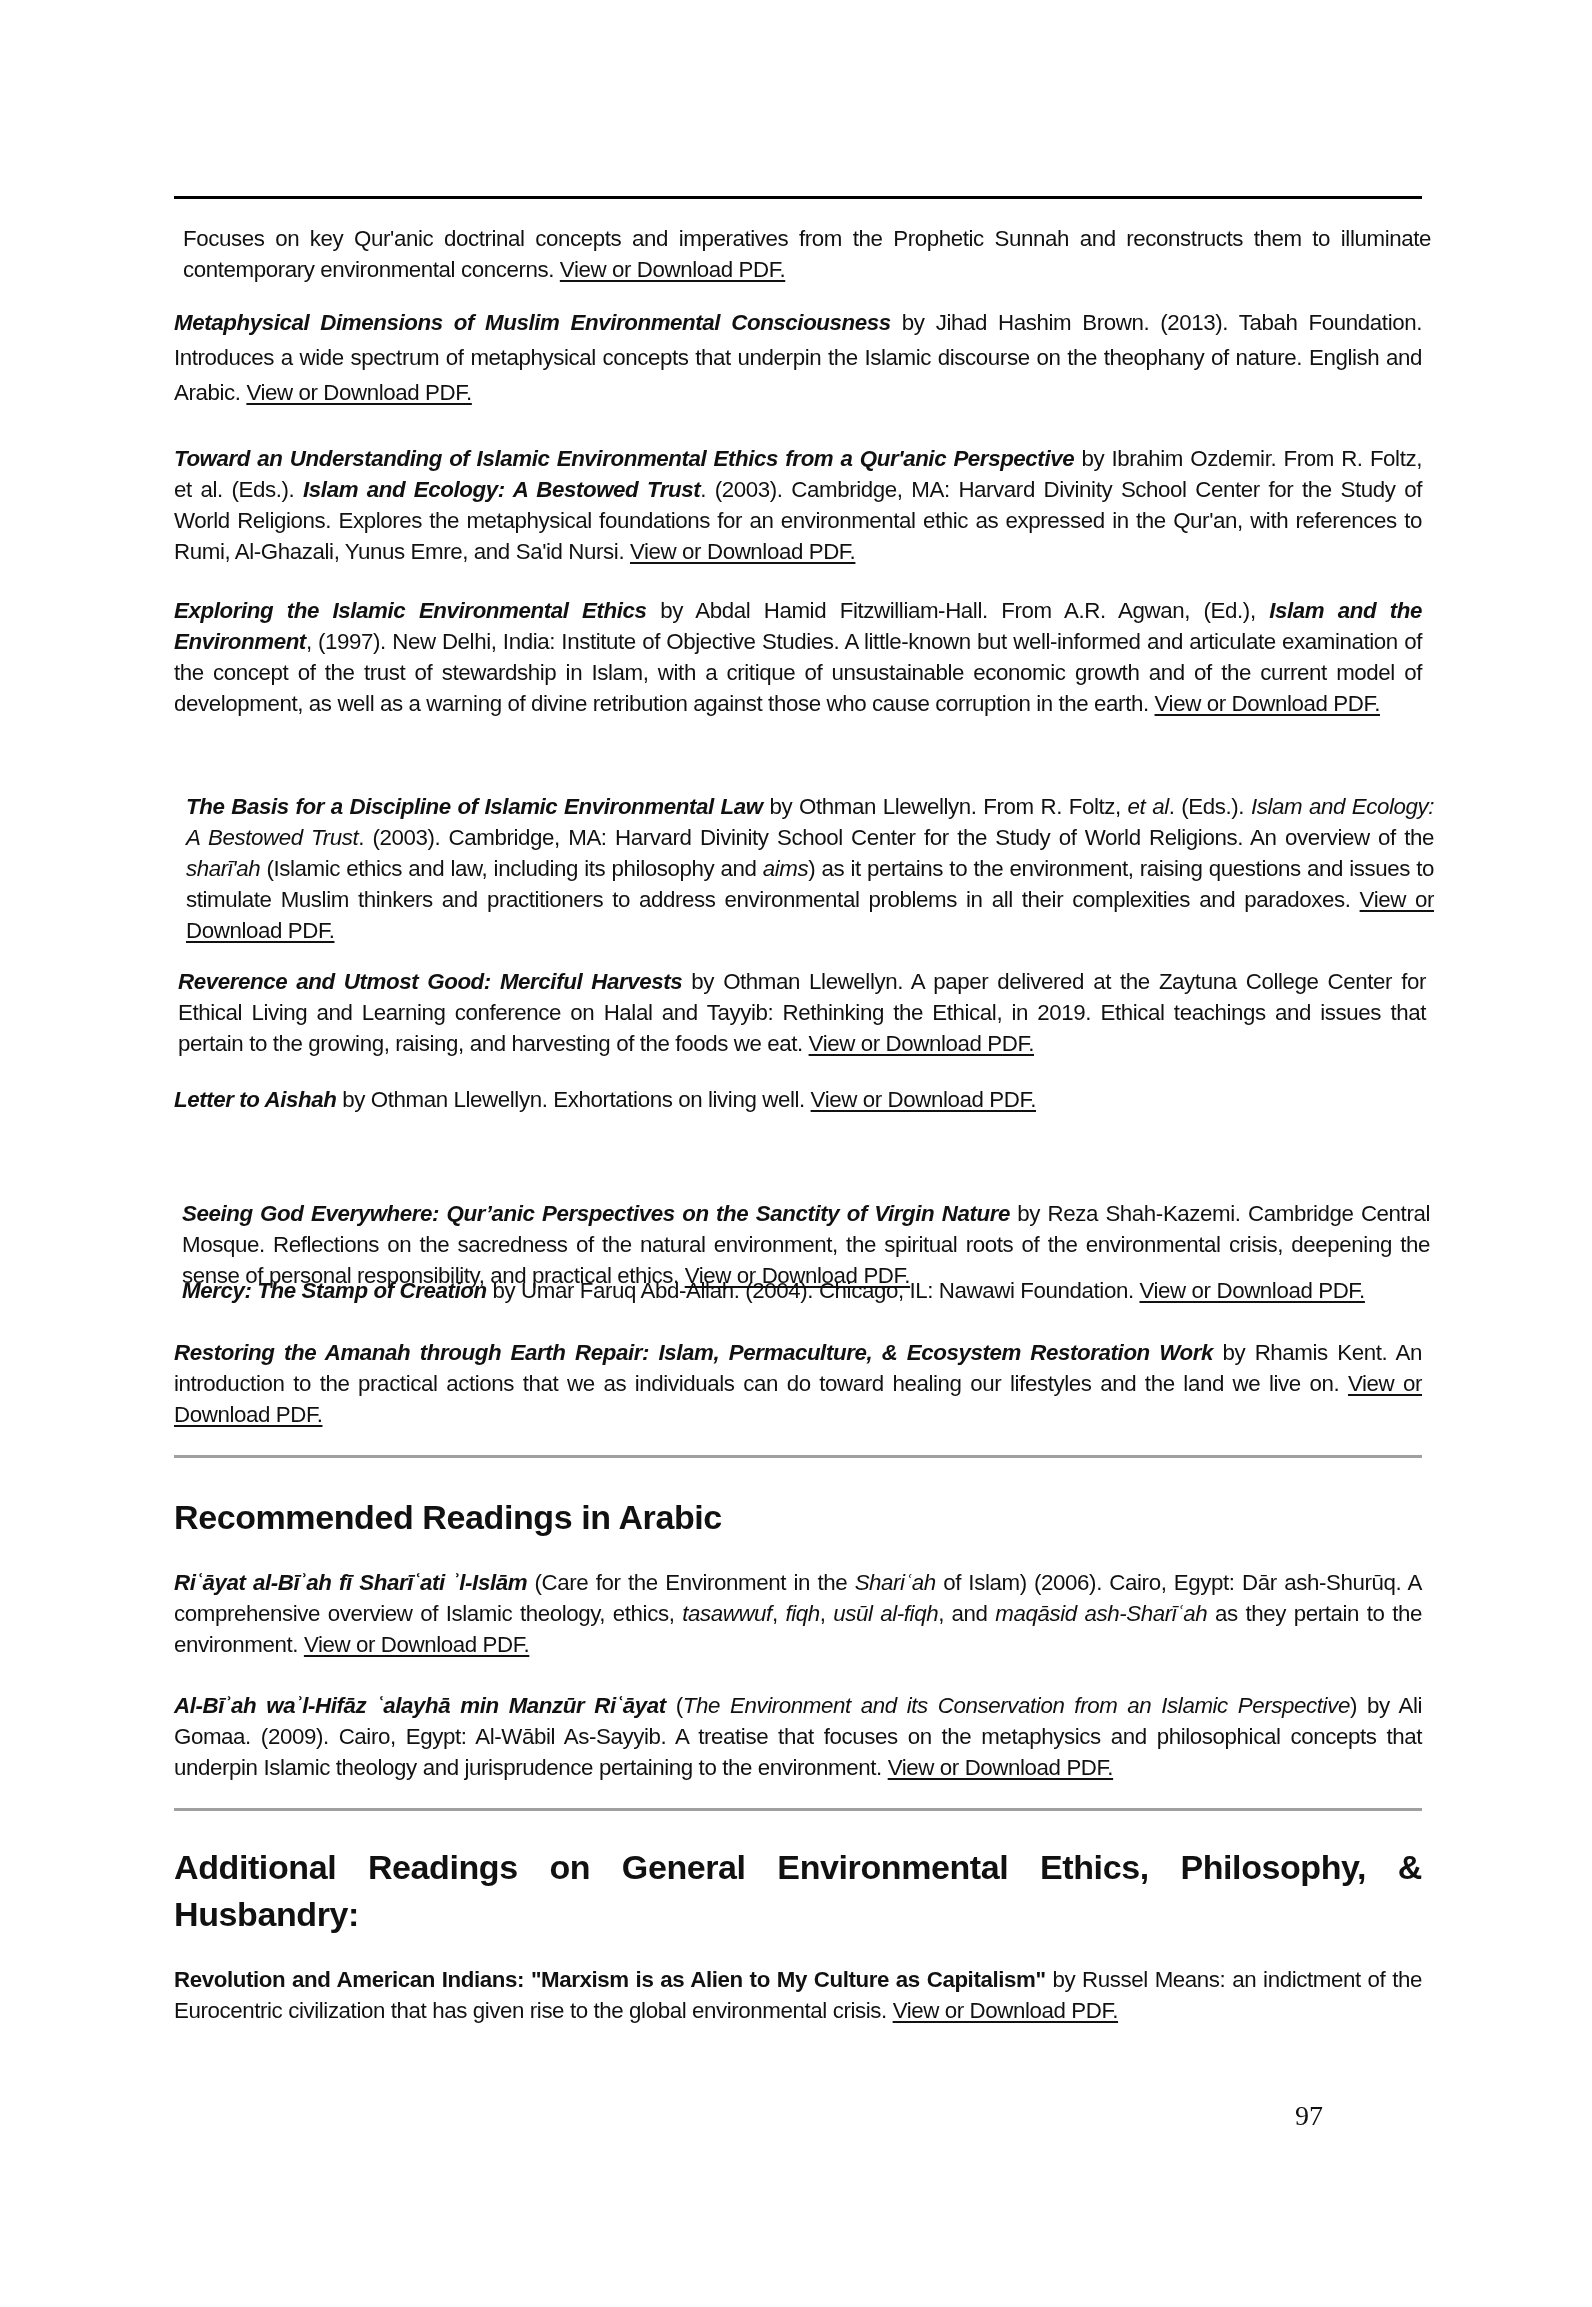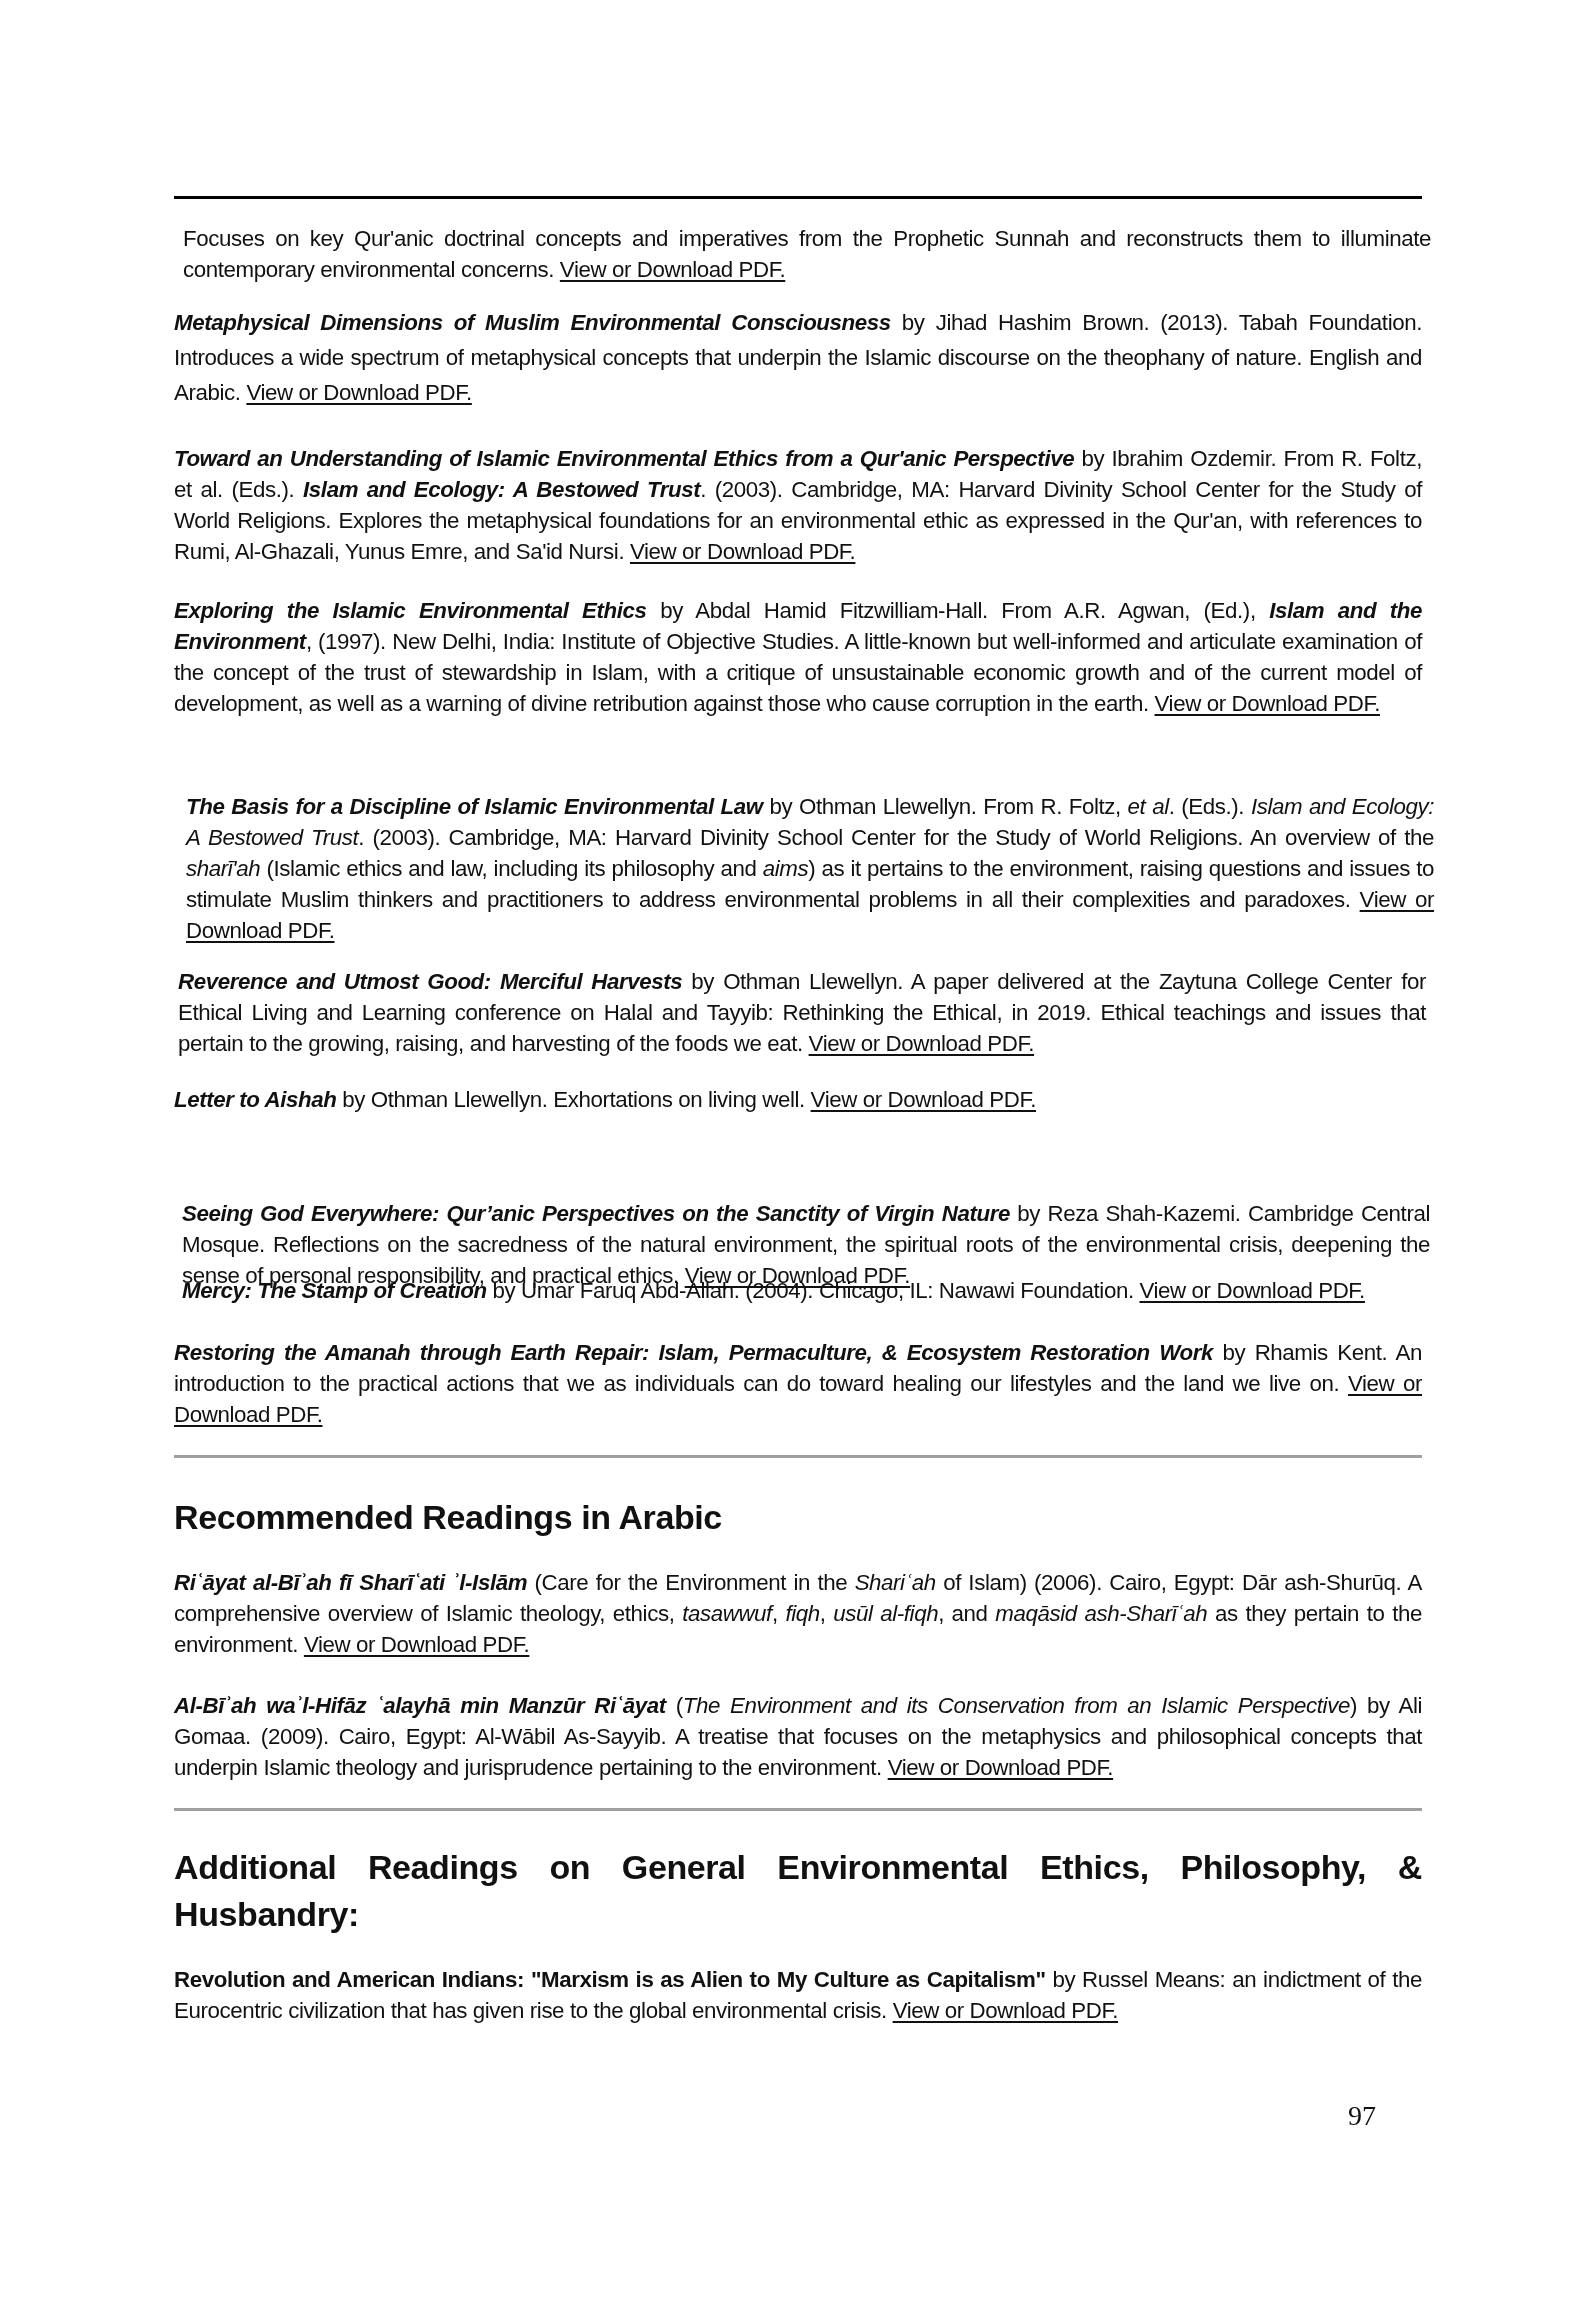--- a/index.html
+++ b/index.html
@@ -11,21 +11,21 @@
   .entry { position: absolute; left: 0; width: 1248px; font-size: 22.3px; line-height: 31px;
            text-align: justify; letter-spacing: -0.4px; }
   .entry b.t { font-weight: bold; font-style: italic; }
   .entry b.tn { font-weight: bold; font-style: normal; }
   .entry i { font-style: italic; }
   .entry b.bi { font-weight: bold; font-style: italic; }
   .pdf-link { color: #111; text-decoration: underline; text-underline-offset: 2.9px; cursor: pointer; }
   h2.section { position: absolute; left: 0; width: 1248px; margin: 0; font-size: 34px;
                font-weight: bold; line-height: 47px; letter-spacing: -0.4px; text-align: justify; }
   h2.section.justify-lines { text-align-last: left; }
-  .page-number { position: absolute; left: 1348px; top: 2100px; font-family: "Liberation Serif", "DejaVu Serif", serif;
+  .page-number { position: absolute; left: 1295px; top: 2100px; font-family: "Liberation Serif", "DejaVu Serif", serif;
                  font-size: 28px; color: #111; }
 </style>
 </head>
 <body>
 
 <div class="page">
 
   <div class="top-rule"></div>
 
   <p class="entry" style="top:214px; margin:9px;">

